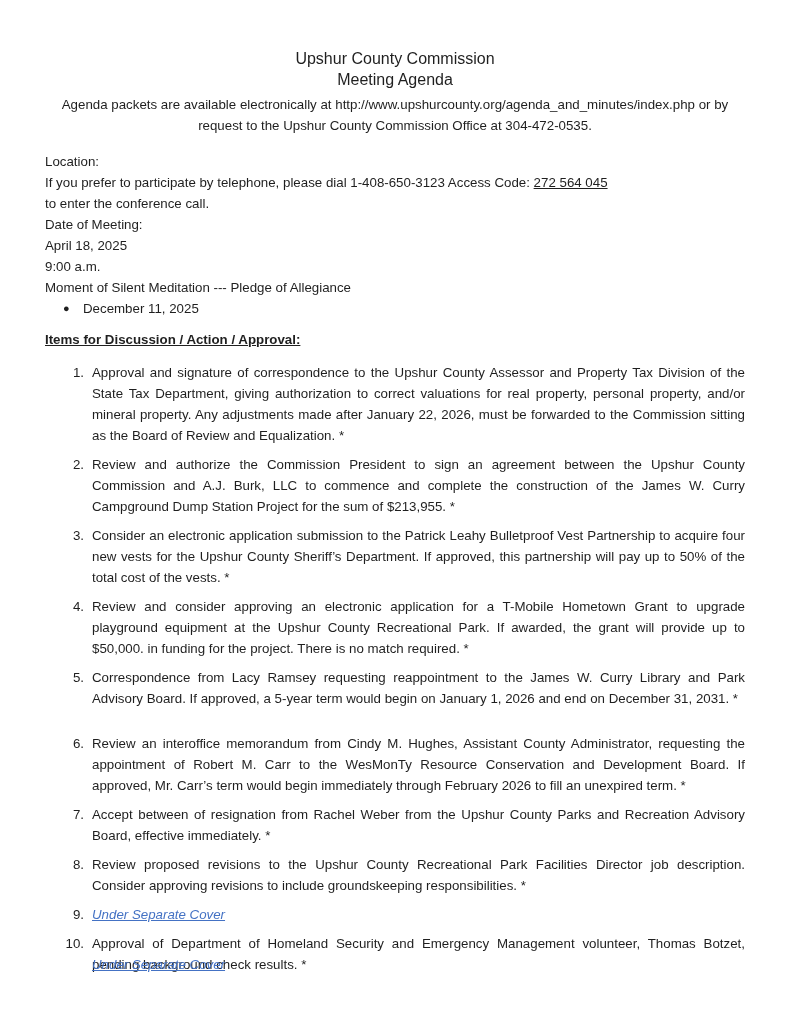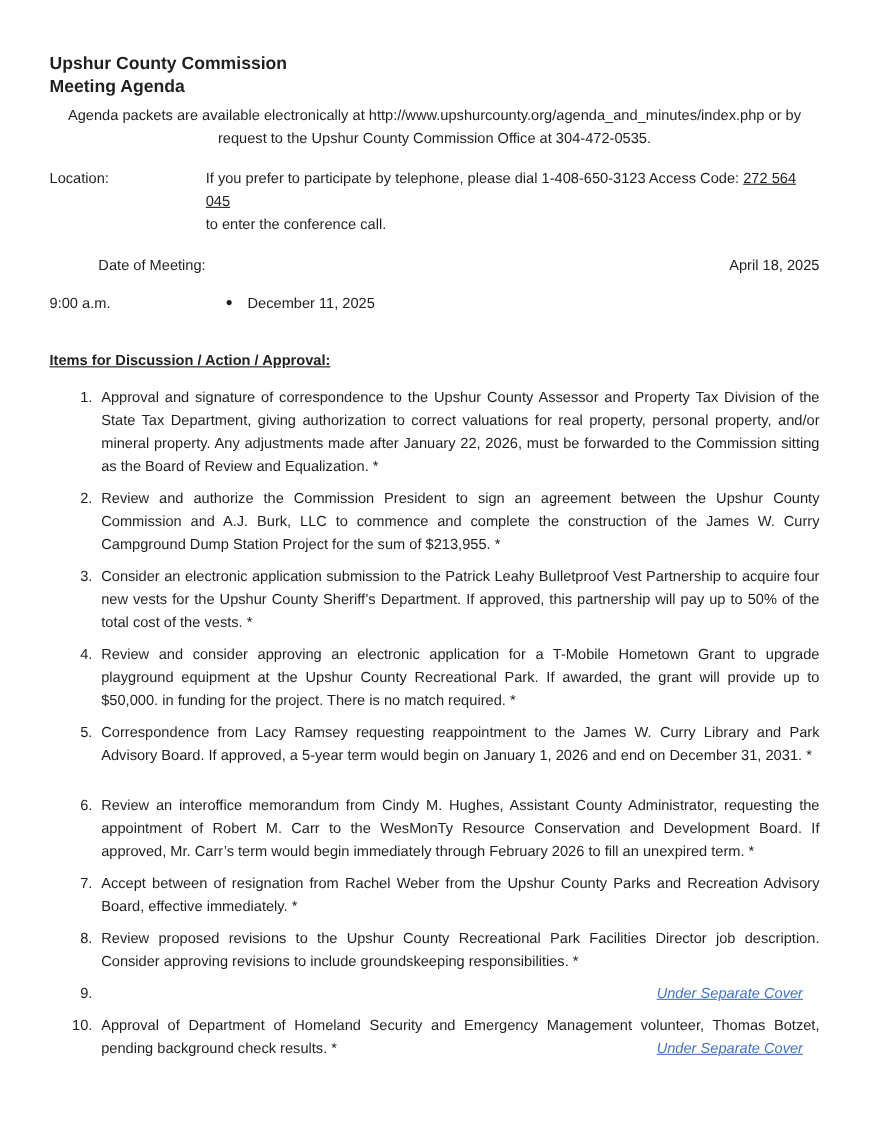--- a/index.html
+++ b/index.html
@@ -16,54 +16,56 @@
     line-height: 21px;
     color: #1f1f1f;
   }
   .page {
     box-sizing: border-box;
     width: 791px;
     height: 1024px;
     padding: 48px 46px 0 45px;
   }
   .title-block {
-    font-weight: bold;
+    text-align: center;
+    font-weight: normal;
     font-size: 16px;
     line-height: 21px;
   }
   .intro {
     margin-top: 4px;
     text-align: center;
   }
   .info-row {
     display: flex;
     align-items: flex-start;
+    flex-direction: column;
   }
   .info-row.row-location { margin-top: 15px; }
-  .info-row.row-date     { margin-top: 16px; text-align: right;  }
-  .info-row.row-time     { margin-top: 14px; }
+  .info-row.row-date     { margin-top: 0;  }
+  .info-row.row-time     { }
   .info-label {
     width: 142px;
     flex-shrink: 0;
   }
   .info-value { flex: 1; }
   .val-line { }
   .indent-sm { padding-left: 3px; }
   .u { text-decoration: underline; }
   .bullet-row {
     display: flex;
     margin-left: 18px;
   }
   .bullet {
     width: 20px;
     flex-shrink: 0;
     font-size: 11px;
   }
   .section-heading {
-    margin-top: 31px;
+    margin-top: 10px;
     font-weight: bold;
     text-decoration: underline;
   }
   .items {
     margin-top: 12px;
   }
   .item {
     position: relative;
     padding-left: 47px;
     margin-top: 8px;
@@ -74,21 +76,20 @@
     position: absolute;
     left: 5px;
     top: 0;
     width: 34px;
     text-align: right;
   }
   .item-text {
     text-align: justify;
   }
   .annotation {
-    text-align: right;
     padding-right: 15px;
     color: #4472C4;
     font-style: italic;
     text-decoration: underline;
     cursor: pointer;
   }
   .annotation.inline {
     margin-top: -21px;
   }
 </style>
@@ -113,20 +114,21 @@
   </div>
 
   <div class="info-row row-date">
     <div class="info-label">Date of Meeting:</div>
     <div class="info-value">April 18, 2025</div>
   </div>
 
   <div class="info-row row-time">
     <div class="info-label">9:00 a.m.</div>
     <div class="info-value">
+      <div class="val-line">Moment of Silent Meditation --- Pledge of Allegiance</div>
       <div class="bullet-row">
         <span class="bullet">●</span>
         <span>December 11, 2025</span>
       </div>
     </div>
   </div>
 
   <div class="section-heading">Items for Discussion / Action / Approval:</div>
 
   <div class="items">

